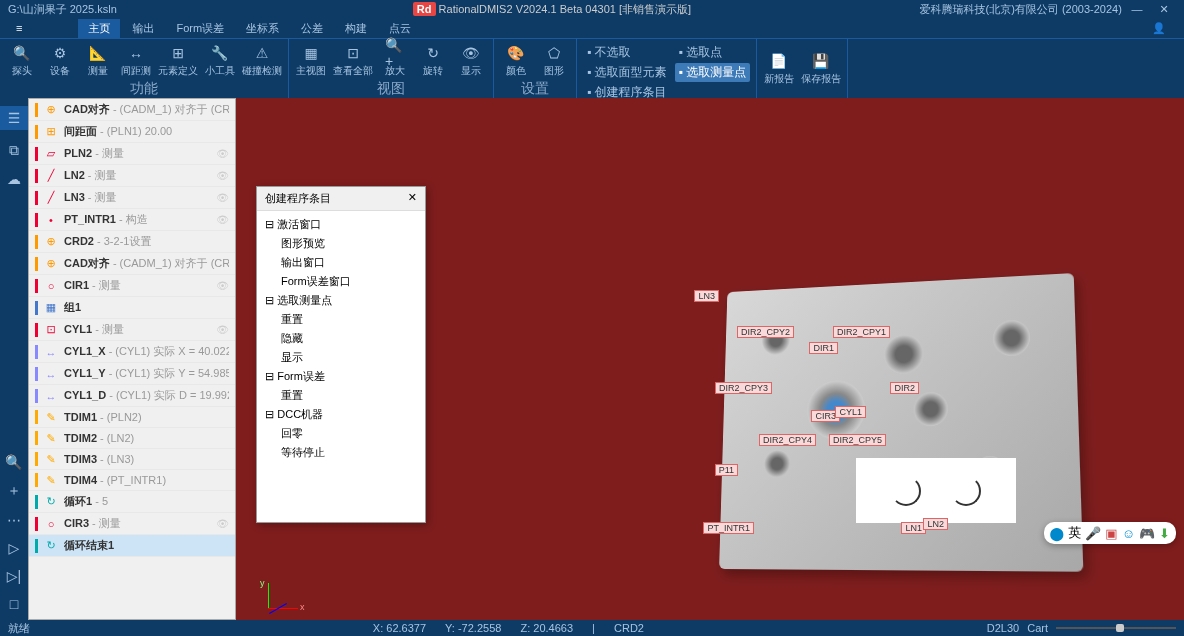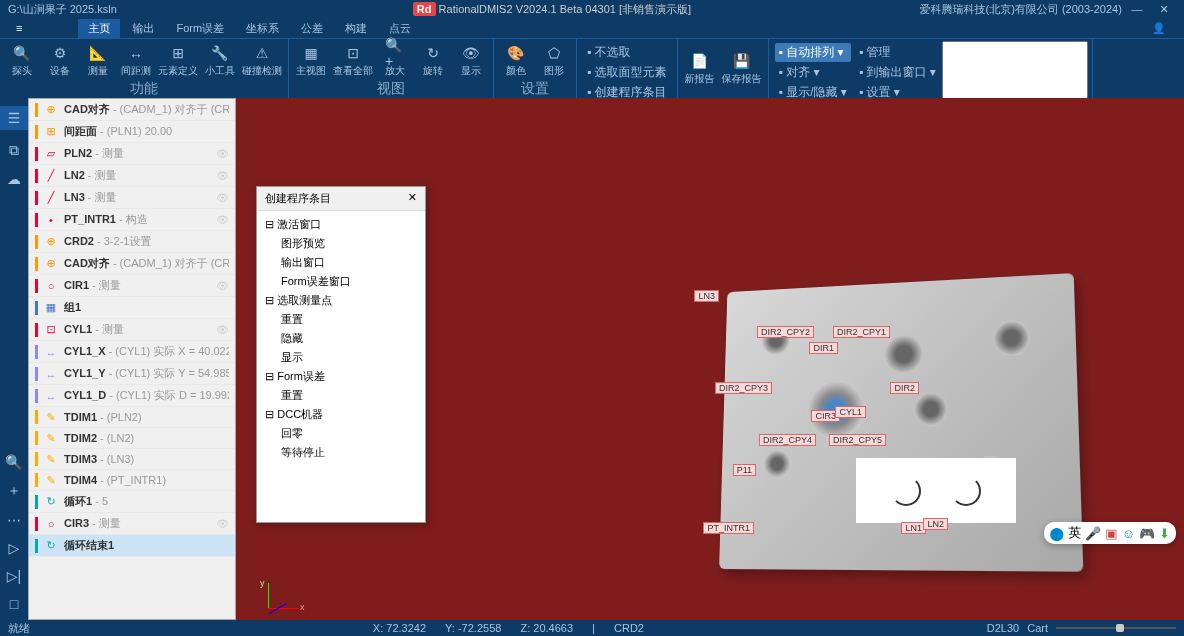--- a/index.html
+++ b/index.html
@@ -165,51 +165,38 @@
       </div>
     <div class="rlabel">设置</div>
   </div>
   <div class="rgroup">
     <div style="display:flex">
       <div class="rsplit" id="rg4a">
           <div>▪ 不选取</div>
           <div>▪ 选取面型元素</div>
           <div>▪ 创建程序条目</div>
         </div>
+      <div class="rsplit" id="rg4b">
+          <div>▪ 选取点</div>
+          <div class="hl">▪ 选取测量点</div>
+        </div>
     </div>
     <div class="rlabel">选取</div>
   </div>
   <div class="rgroup">
     <div class="rbtns" id="rg5">
         <div class="rbtn">
           <div class="ico">📄</div>
           <div class="lbl">新报告</div>
         </div>
         <div class="rbtn">
           <div class="ico">💾</div>
           <div class="lbl">保存报告</div>
         </div>
       </div>
-  </div>
-  <div class="rgroup">
-    <div style="display:flex">
-      <div class="rsplit" id="rg6a">
-          <div class="hl">▪ 自动排列 ▾</div>
-          <div>▪ 对齐 ▾</div>
-          <div>▪ 显示/隐藏 ▾</div>
-        </div>
-      <div class="rsplit" id="rg6b">
-          <div>▪ 管理</div>
-          <div>▪ 到输出窗口 ▾</div>
-          <div>▪ 设置 ▾</div>
-          <div>▪ 添加 ▾</div>
-        </div>
-    <input style="">
-      </div>
-    <div class="rlabel">图形报告</div>
   </div>
 </div>
 
 <div class="workspace">
   <div class="sidebar">
     <span class="sel">☰</span>
     <span>⧉</span>
     <span>☁</span>
     <span style="margin-top:auto">🔍</span>
     <span>＋</span>
@@ -367,30 +354,30 @@
       <div class="hole" style="left:200px;top:115px;width:34px;height:34px"></div>
       <div class="hole" style="left:45px;top:170px;width:28px;height:28px"></div>
       <div class="hole" style="left:260px;top:180px;width:30px;height:30px"></div>
     </div>
     <div class="whitebox">
       <div class="arc" style="left:35px;top:18px"></div>
       <div class="arc" style="left:95px;top:18px"></div>
     </div>
 
     <div class="tag" style="right:465px;top:192px">LN3</div>
-    <div class="tag" style="right:370px;top:228px">DIR2_CPY2</div>
+    <div class="tag" style="right:390px;top:228px">DIR2_CPY2</div>
     <div class="tag" style="right:294px;top:228px">DIR2_CPY1</div>
     <div class="tag" style="right:346px;top:244px">DIR1</div>
     <div class="tag" style="right:412px;top:284px">DIR2_CPY3</div>
     <div class="tag" style="right:265px;top:284px">DIR2</div>
     <div class="tag" style="right:344px;top:312px">CIR3</div>
     <div class="tag" style="right:318px;top:308px">CYL1</div>
     <div class="tag" style="right:368px;top:336px">DIR2_CPY4</div>
     <div class="tag" style="right:298px;top:336px">DIR2_CPY5</div>
-    <div class="tag" style="right:428px;top:366px">P11</div>
+    <div class="tag" style="right:446px;top:366px">P11</div>
     <div class="tag" style="right:430px;top:424px">PT_INTR1</div>
     <div class="tag" style="right:258px;top:424px">LN1</div>
     <div class="tag" style="right:236px;top:420px">LN2</div>
 
     <div class="axis">
       <div class="x"></div>
         <div class="y"></div>
         <div class="z"></div>
       <span class="lbl" style="left:32px;top:-6px;color:#f88">x</span>
       <span class="lbl" style="left:-8px;top:-30px;color:#8f8">y</span>
@@ -404,21 +391,21 @@
         <span style="color:#08c">☺</span>
         <span style="color:#c44">🎮</span>
         <span style="color:#4a4">⬇</span>
     </div>
   </div>
 </div>
 
 <div class="status">
   <span>就绪</span>
   <div class="coords">
-    <span>X: 72.3242</span>
+    <span>X: 62.6377</span>
     <span>Y: -72.2558</span>
     <span>Z: 20.4663</span>
     <span>|</span>
     <span>CRD2</span>
   </div>
   <div class="right">
     <span>D2L30</span>
     <span>Cart</span>
     <div class="slider">
         <div class="thumb"></div>

